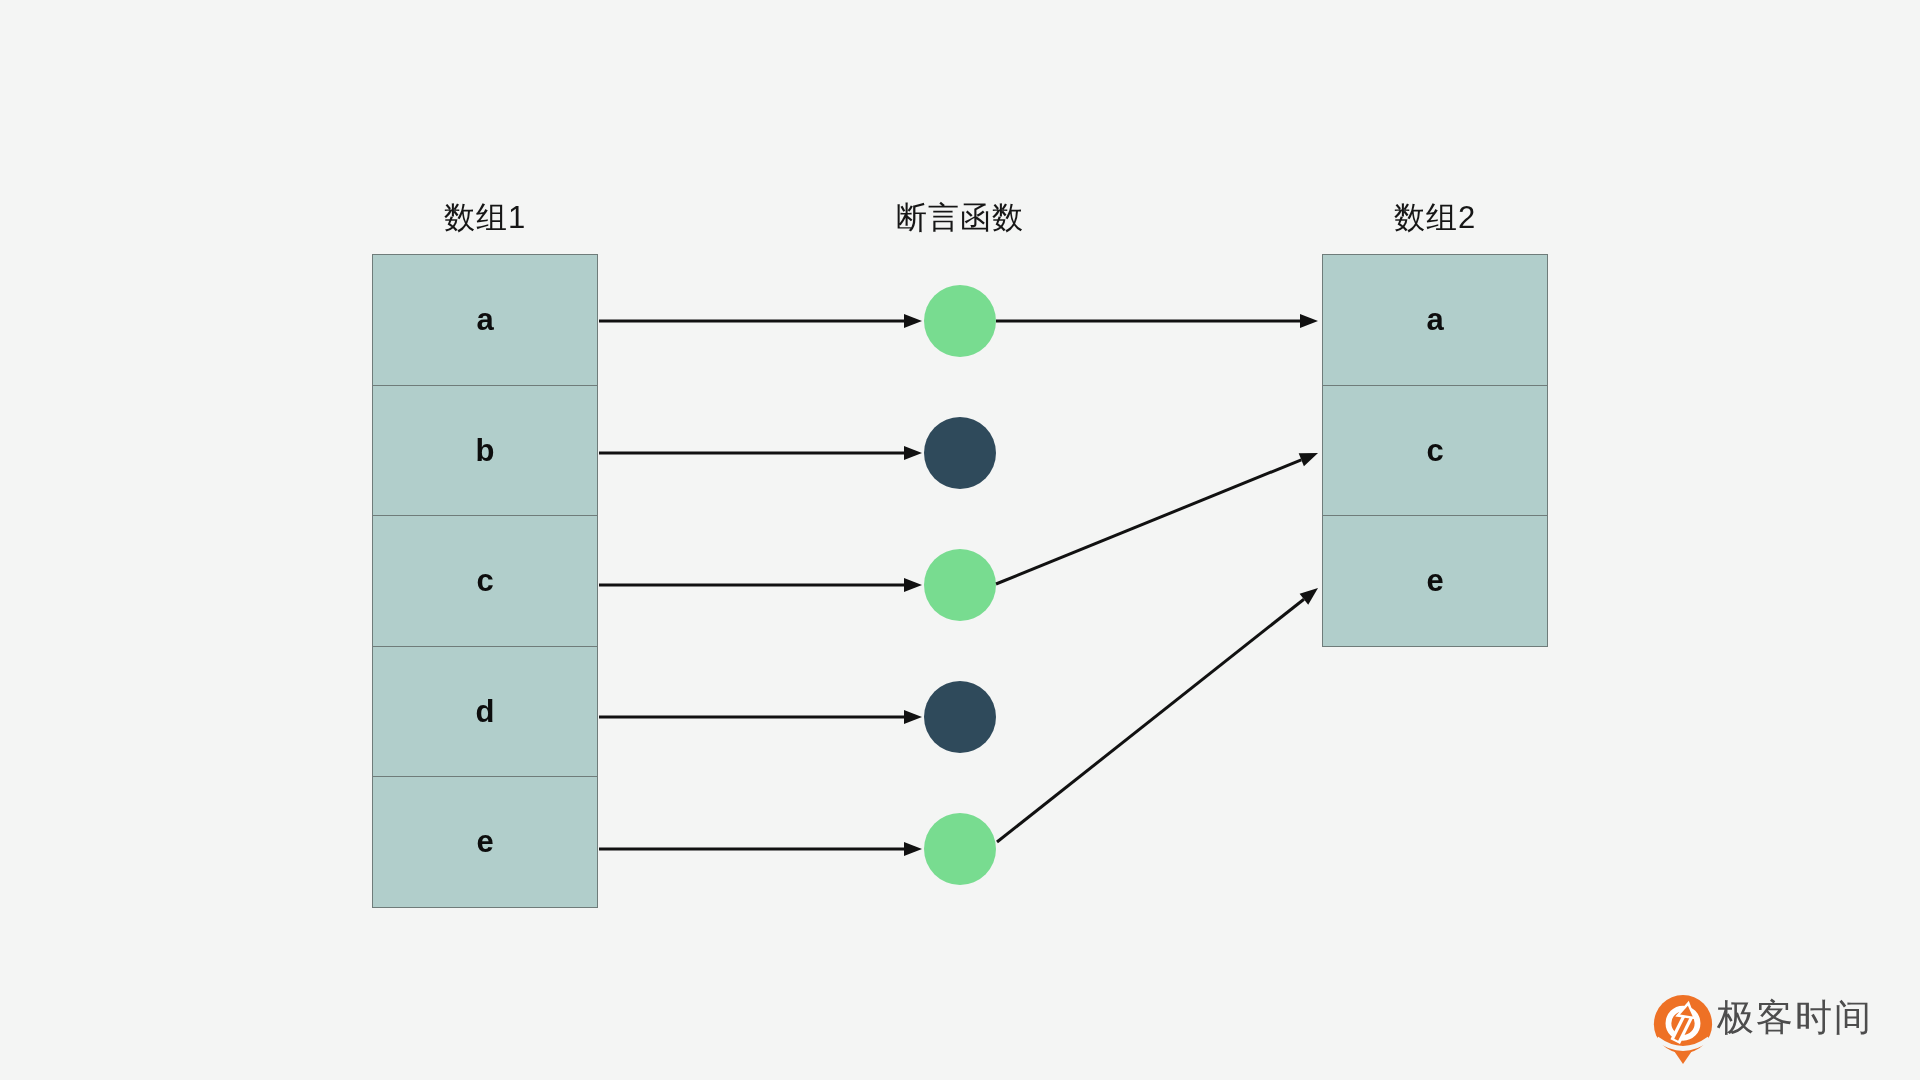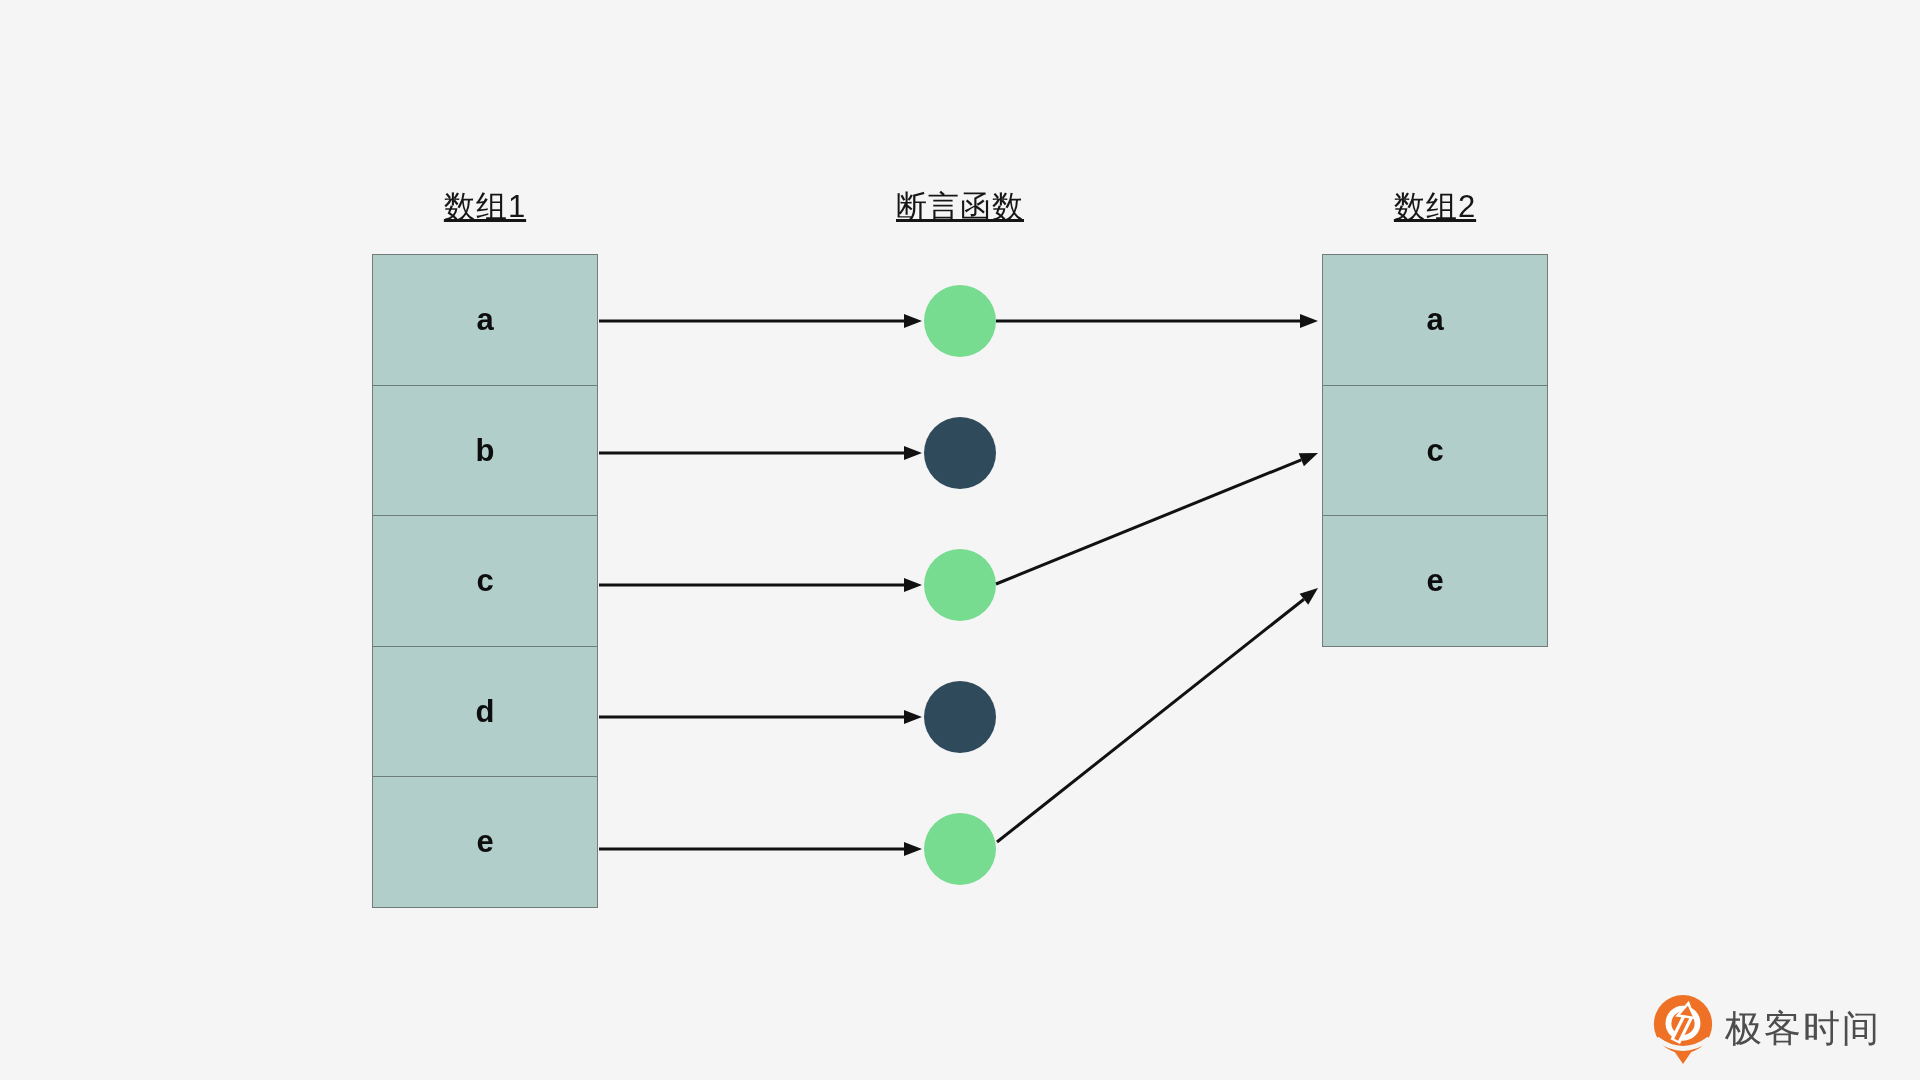--- a/index.html
+++ b/index.html
@@ -5,38 +5,38 @@
   html,body{margin:0;padding:0;}
   :root{
     --bg:#f4f5f4; --cell:#b1cecb; --cellborder:#6f7c7a; --ink:#111111;
     --orange:#ee7125; --logo-text:#4d4d4d;
   }
   .canvas{
     position:relative;width:1920px;height:1080px;background:var(--bg);
     overflow:hidden;font-family:"Liberation Sans","DejaVu Sans",sans-serif;
   }
   .col-title{
-    position:absolute;top:186px;transform:translateX(-50%);
-    font-size:31px;font-weight:500;color:#161616;white-space:nowrap;letter-spacing:1px;text-decoration:underline;
+    position:absolute;top:197px;transform:translateX(-50%);
+    font-size:31px;font-weight:500;color:#161616;white-space:nowrap;letter-spacing:1px;
   }
   .array{position:absolute;display:flex;flex-direction:column;}
   .cell{
     box-sizing:border-box;width:226px;height:132px;margin-top:-1.5px;
     background:var(--cell);border:1.5px solid var(--cellborder);
     display:flex;align-items:center;justify-content:center;
     font-weight:bold;font-size:31px;color:#0d0d0d;
   }
   .cell:first-child{margin-top:0;}
   #array1{left:372px;top:254px;}
   #array2{left:1322px;top:254px;}
   .circle{position:absolute;left:924px;width:72px;height:72px;border-radius:50%;}
   .arrows{position:absolute;left:0;top:0;pointer-events:none;}
   .arrow-line{stroke:var(--ink);stroke-width:3;fill:none;}
   .arrow-head{fill:var(--ink);stroke:none;}
-  .logo{position:absolute;left:1650px;top:993px;display:flex;align-items:center;gap:9px;}
+  .logo{position:absolute;left:1650px;top:993px;display:flex;gap:1px;}
   .logo-text{font-size:37px;font-weight:500;color:var(--logo-text);letter-spacing:2px;white-space:nowrap;}
   .logo-orange{fill:var(--orange);}
   .logo-orange-stroke{stroke:var(--orange);fill:none;}
   .logo-bg-stroke{stroke:var(--bg);fill:none;}
 </style>
 </head>
 <body>
 
 <div class="canvas">
 

